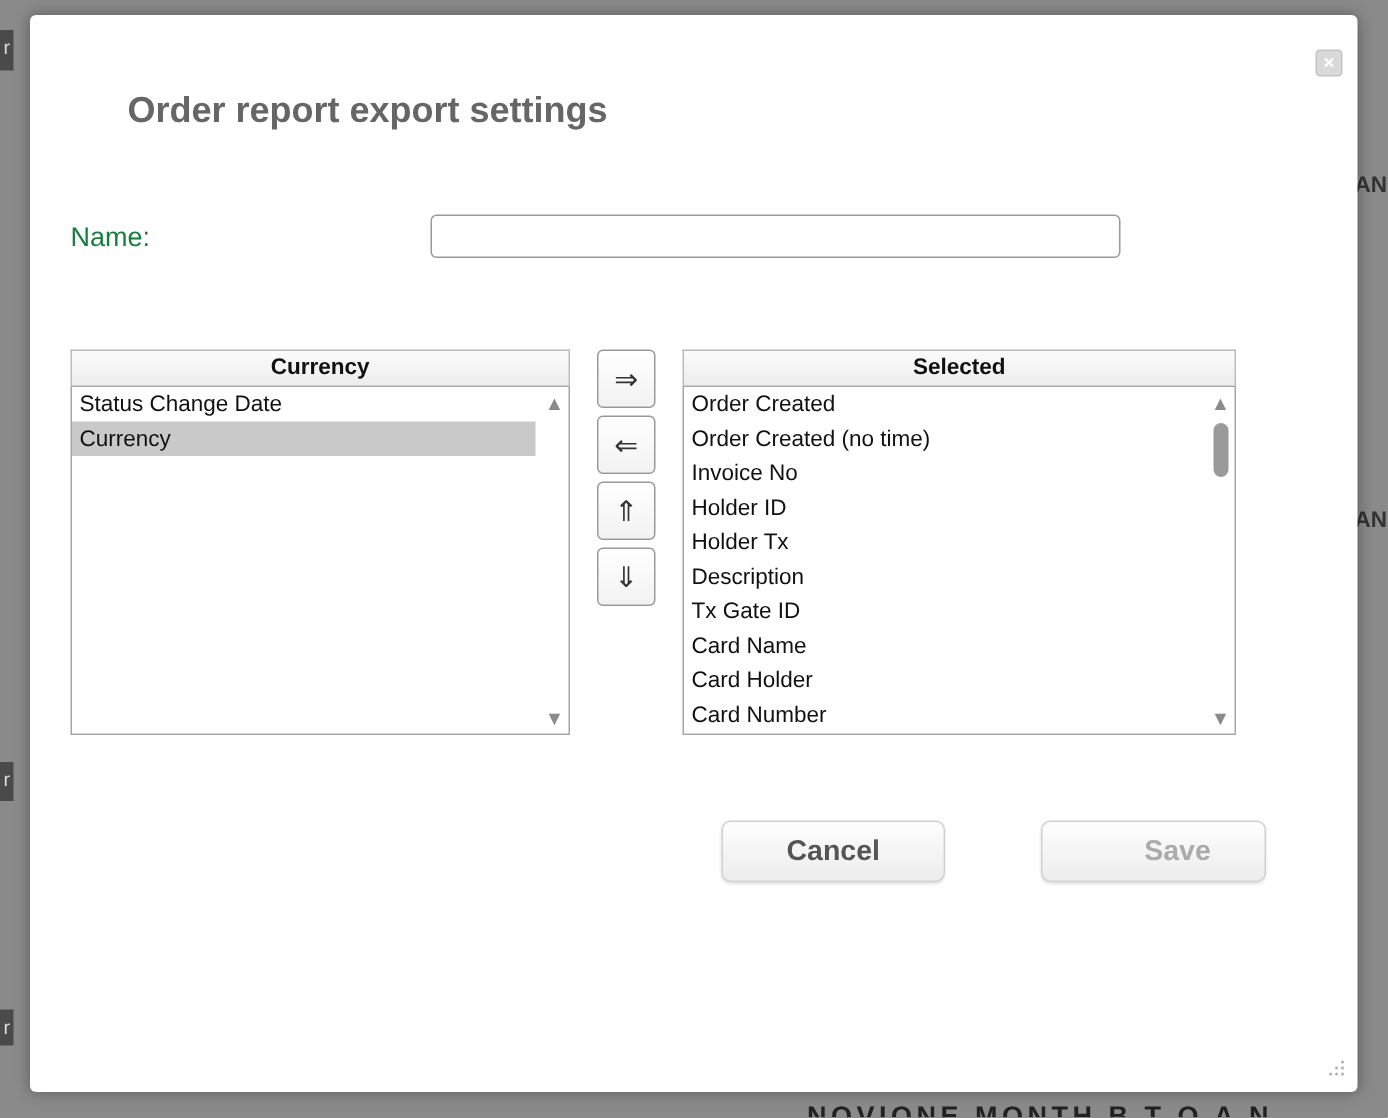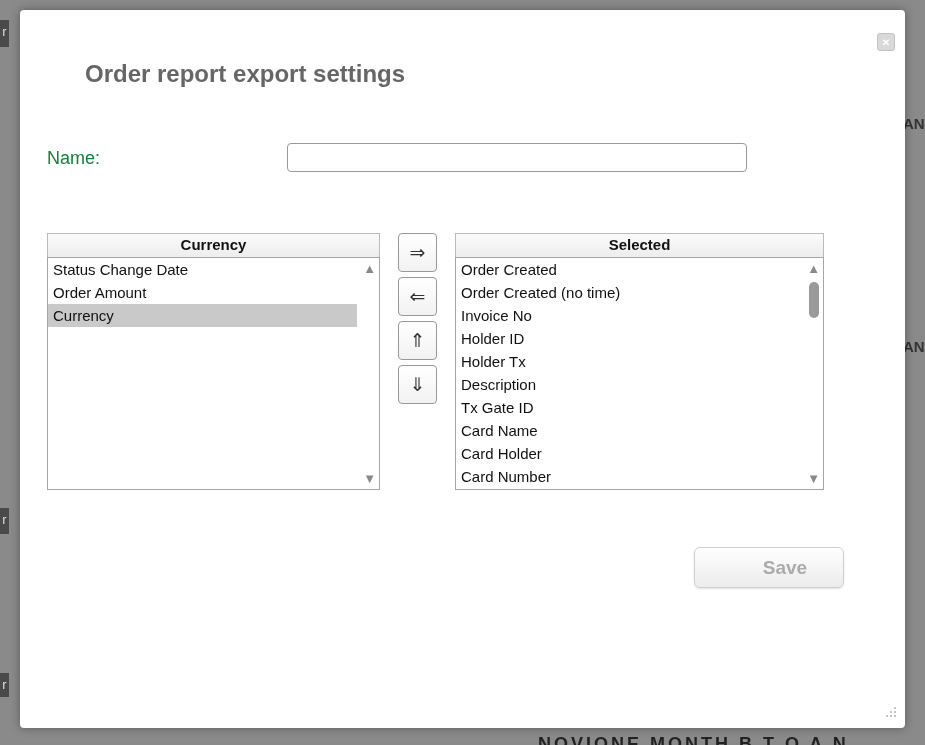--- a/index.html
+++ b/index.html
@@ -234,21 +234,20 @@
     <label class="name-label">Name:</label>
     <input class="name-input" type="text" value="" style="">
 
     <div class="listbox" style="left:27px;width:333px">
       <div class="list-header">Currency</div>
       <div class="list-body">
 
         <span class="sb-up">▲</span>
         <span class="sb-down">▼</span>
       <div class="list-item">Status Change Date</div>
-          <div class="list-item">Order Amount</div>
           <div class="list-item highlighted">Currency</div>
         </div>
     </div>
 
     <div class="transfer">
       <button><span>⇒</span></button>
       <button><span>⇐</span></button>
       <button><span>⇑</span></button>
       <button><span>⇓</span></button>
     </div>
@@ -266,20 +265,21 @@
           <div class="list-item">Holder ID</div>
           <div class="list-item">Holder Tx</div>
           <div class="list-item">Description</div>
           <div class="list-item">Tx Gate ID</div>
           <div class="list-item">Card Name</div>
           <div class="list-item">Card Holder</div>
           <div class="list-item">Card Number</div>
         </div>
     </div>
 
+    <button class="btn cancel">Cancel</button>
     <button class="btn save">Save</button>
 
     <svg class="grip" width="13" height="13" viewBox="0 0 13 13">
       <circle cx="11" cy="3" r="1" fill="#b0b0b0"></circle>
       <circle cx="7" cy="7" r="1" fill="#b0b0b0"></circle>
       <circle cx="11" cy="7" r="1" fill="#b0b0b0"></circle>
       <circle cx="3" cy="11" r="1" fill="#b0b0b0"></circle>
       <circle cx="7" cy="11" r="1" fill="#b0b0b0"></circle>
       <circle cx="11" cy="11" r="1" fill="#b0b0b0"></circle>
     </svg>

